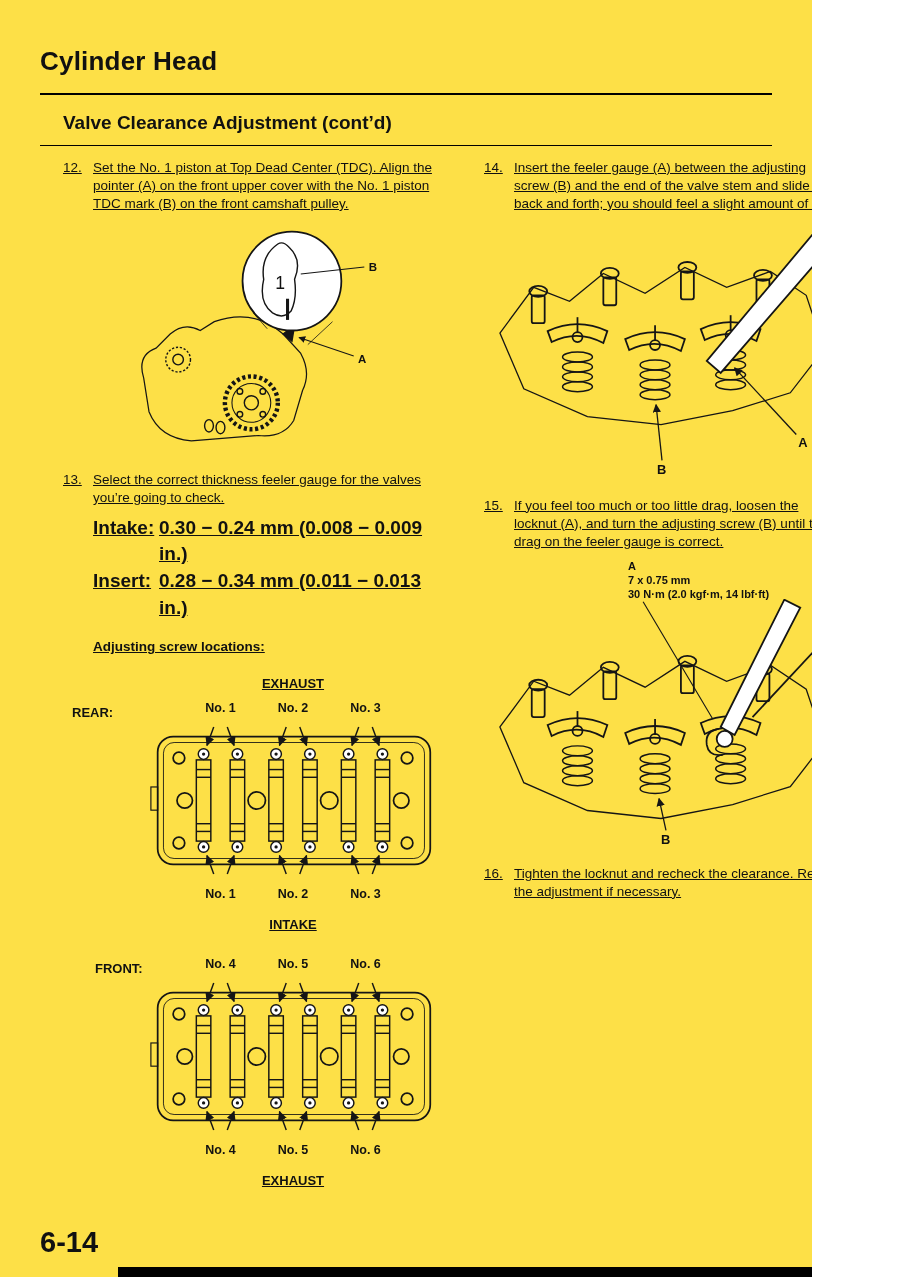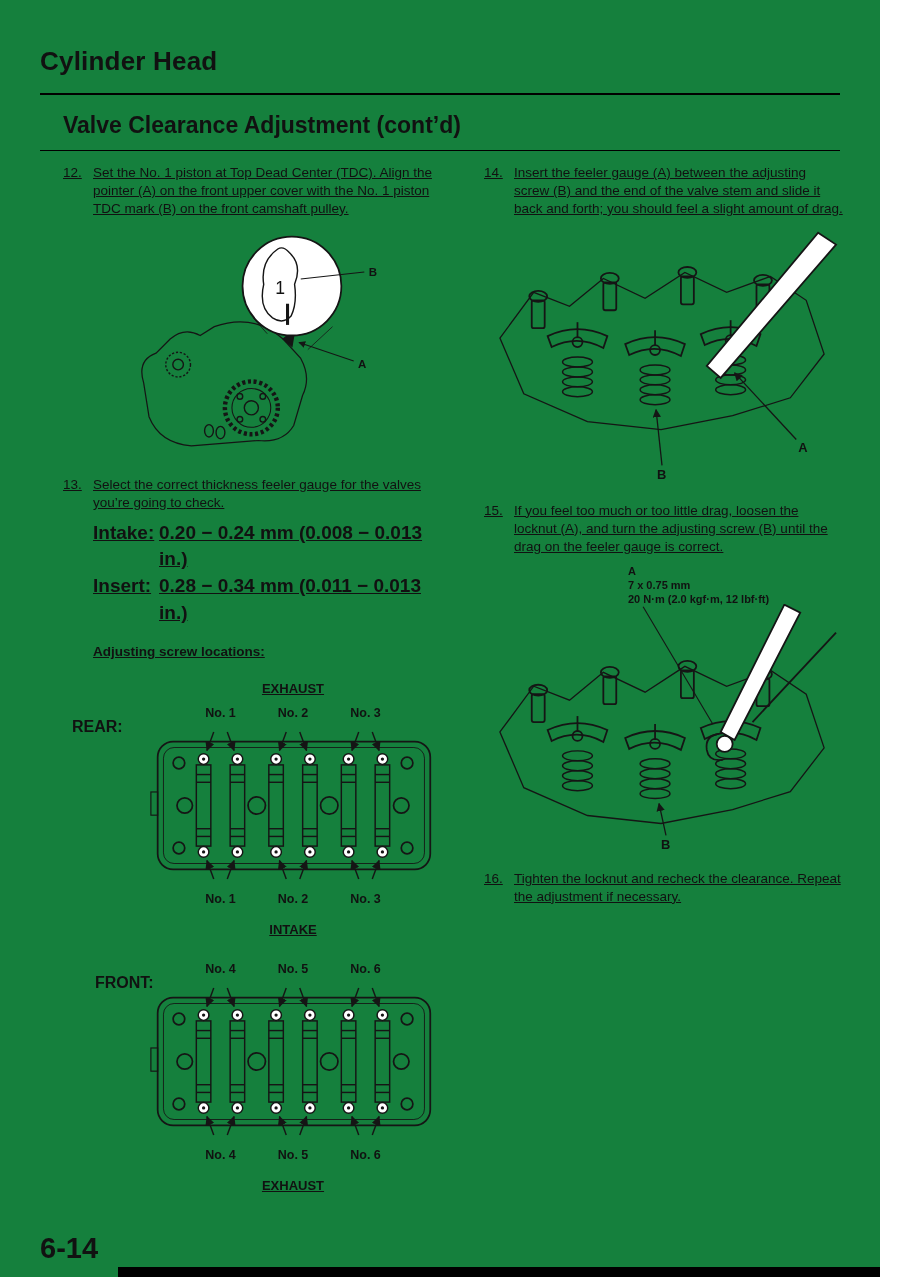--- a/index.html
+++ b/index.html
@@ -1,24 +1,24 @@
 <!DOCTYPE html>
 <html><head>
 <meta charset="utf-8">
 <style>
   * { box-sizing: border-box; margin: 0; padding: 0; }
   body { font-family: "Liberation Sans", sans-serif; color: #111; background: #fff; }
-  .page { position: relative; width: 880px; height: 1277px; background: #15803d; overflow: hidden; }
+  .page { position: relative; width: 812px; height: 1277px; background: #fde047; overflow: hidden; }
 
   .header { padding: 46px 40px 0; }
   .header h1 { font-size: 26px; letter-spacing: .2px; margin-bottom: 16px; }
   .header-rule { border-top: 2.5px solid #000; }
 
   .section { padding: 0 40px; }
-  .section h2 { font-size: 23px; margin: 17px 0 11px 23px; }
+  .section h2 { font-size: 19px; margin: 17px 0 11px 23px; }
   .section-rule { border-top: 1.5px solid #000; }
 
   .columns { display: flex; align-items: stretch; min-height: 1045px; text-decoration: underline; }
   .col-left { width: 426px; padding: 13px 16px 0 23px; }
   .col-divider { width: 1.5px; background: #000; }
   .col-right { flex: 1; padding: 13px 10px 0 30px; }
 
   .step { display: flex; font-size: 13.5px; line-height: 1.33; margin-bottom: 8px; }
   .step-num { width: 30px; flex: none; }
   .step-text { flex: 1; }
@@ -40,26 +40,26 @@
   .band.bot { margin-top: 13px; }
 
   .head-block { position: relative; }
   .head-block.front { margin-top: 21px; }
   .labels-row { position: relative; width: 290px; margin-left: 85px; height: 17px;
                 font-size: 12.5px; font-weight: bold; }
   .labels-row .cyl { position: absolute; transform: translateX(-50%); white-space: nowrap; }
   .labels-row .p1 { left: 25%; } .labels-row .p2 { left: 50%; } .labels-row .p3 { left: 75%; }
   .labels-row.toprow { margin-bottom: 3px; }
   .labels-row.bottomrow { margin-top: 7px; }
-  .side-label { position: absolute; top: 12px; font-weight: bold; font-size: 16px; }
+  .side-label { position: absolute; top: 4px; font-weight: bold; font-size: 13px; }
   .side-label.rear { left: 9px; }
   .side-label.front { left: 32px; }
   .head-svg { display: block; margin-left: 85px; }
 
-  .page-number { position: absolute; left: 40px; bottom: 12px; font-size: 29px; font-weight: bold; }
+  .page-number { position: absolute; left: 40px; bottom: 18px; font-size: 29px; font-weight: bold; }
   .footer-bar { position: absolute; left: 118px; right: 0; bottom: 0; height: 10px; background: #000; }
 
   svg text { font-family: "Liberation Sans", sans-serif; }
 </style>
 </head>
 <body>
 
 <svg width="0" height="0" style="position:absolute" aria-hidden="true">
   <defs>
     <marker id="arrow" viewBox="0 0 10 10" refX="9" refY="5" markerWidth="6.5" markerHeight="6.5" orient="auto-start-reverse">
@@ -200,21 +200,21 @@
         </figure>
 
         <div class="step">
           <span class="step-num">13.</span>
           <span class="step-text">Select the correct thickness feeler gauge for the valves you’re going to check.</span>
         </div>
 
         <div class="specs">
           <div class="spec-row">
             <span class="spec-label">Intake:</span>
-            <span class="spec-value">0.20 − 0.24 mm (0.008 − 0.013 in.)</span>
+            <span class="spec-value">0.30 − 0.24 mm (0.008 − 0.009 in.)</span>
           </div>
           <div class="spec-row">
             <span class="spec-label">Insert:</span>
             <span class="spec-value">0.28 − 0.34 mm (0.011 − 0.013 in.)</span>
           </div>
         </div>
 
         <div class="loc-heading">Adjusting screw locations:</div>
 
         <div class="band top">EXHAUST</div>
@@ -281,21 +281,21 @@
 
         <div class="step">
           <span class="step-num">15.</span>
           <span class="step-text">If you feel too much or too little drag, loosen the locknut (A), and turn the adjusting screw (B) until the drag on the feeler gauge is correct.</span>
         </div>
 
         <figure class="fig fig-locknut">
           <div class="torque-block">
             <div>A</div>
             <div>7 x 0.75 mm</div>
-            <div>20 N·m (2.0 kgf·m, 12 lbf·ft)</div>
+            <div>30 N·m (2.0 kgf·m, 14 lbf·ft)</div>
           </div>
           <svg width="358" height="250" viewBox="0 0 360 250">
             <use href="#rocker-cluster" transform="translate(0,16)"></use>
             <line x1="158" y1="2" x2="228" y2="120" stroke="#151515" stroke-width="1.1"></line>
             <path d="M300 0 L316 8 L250 136 L236 128 Z" stroke="#151515" fill="#fff" stroke-width="1.8"></path>
             <circle cx="240" cy="140" r="8" stroke="#151515" fill="#fff" stroke-width="1.8"></circle>
             <path d="M234 130 q-14 2 -12 16 q2 12 16 10" stroke="#151515" fill="none" stroke-width="1.8"></path>
             <line x1="352" y1="28" x2="268" y2="118" stroke="#151515" stroke-width="1.8"></line>
             <line x1="181" y1="232" x2="174" y2="200" stroke="#151515" stroke-width="1.3" marker-end="url(#arrow)"></line>
             <text x="176" y="246" font-size="13" font-weight="bold" fill="#111">B</text>

